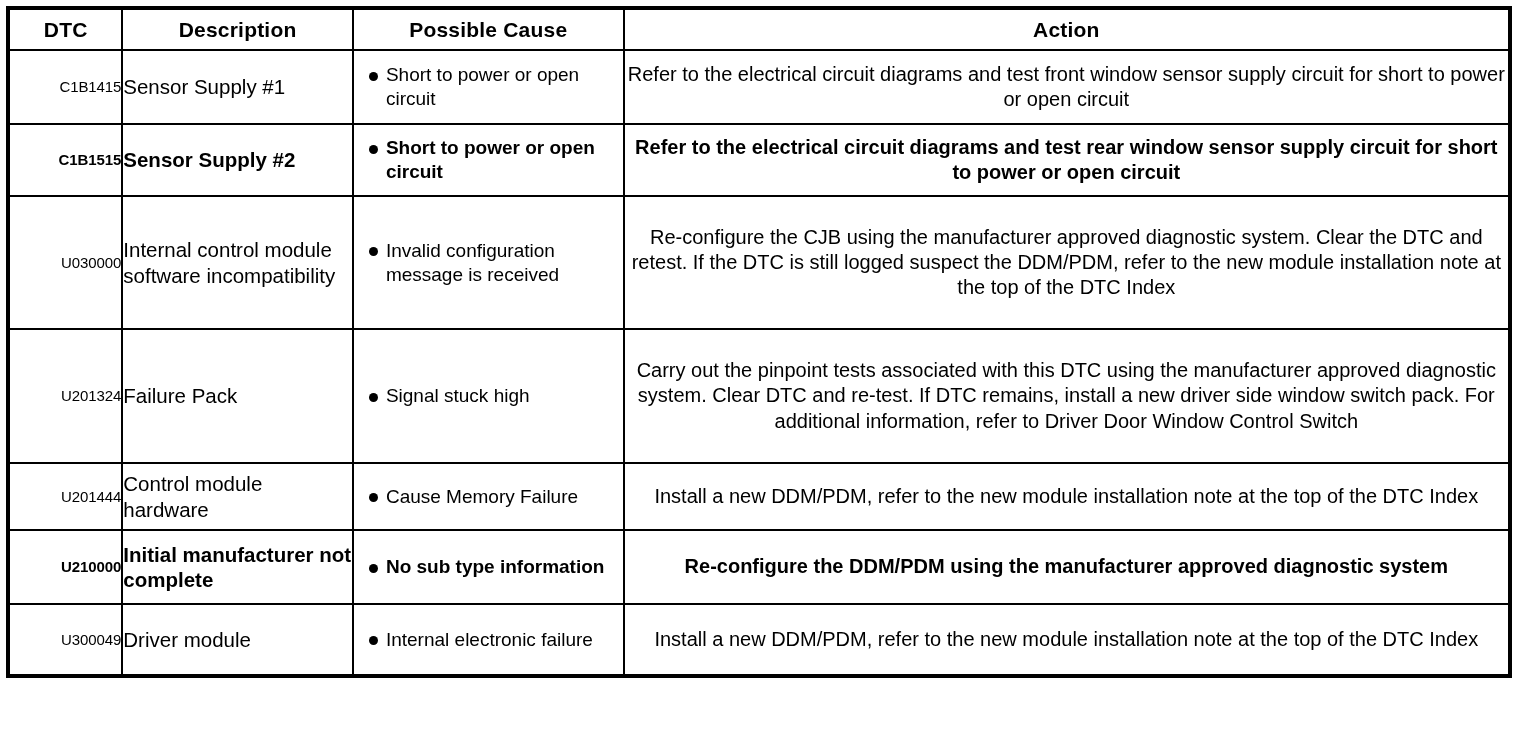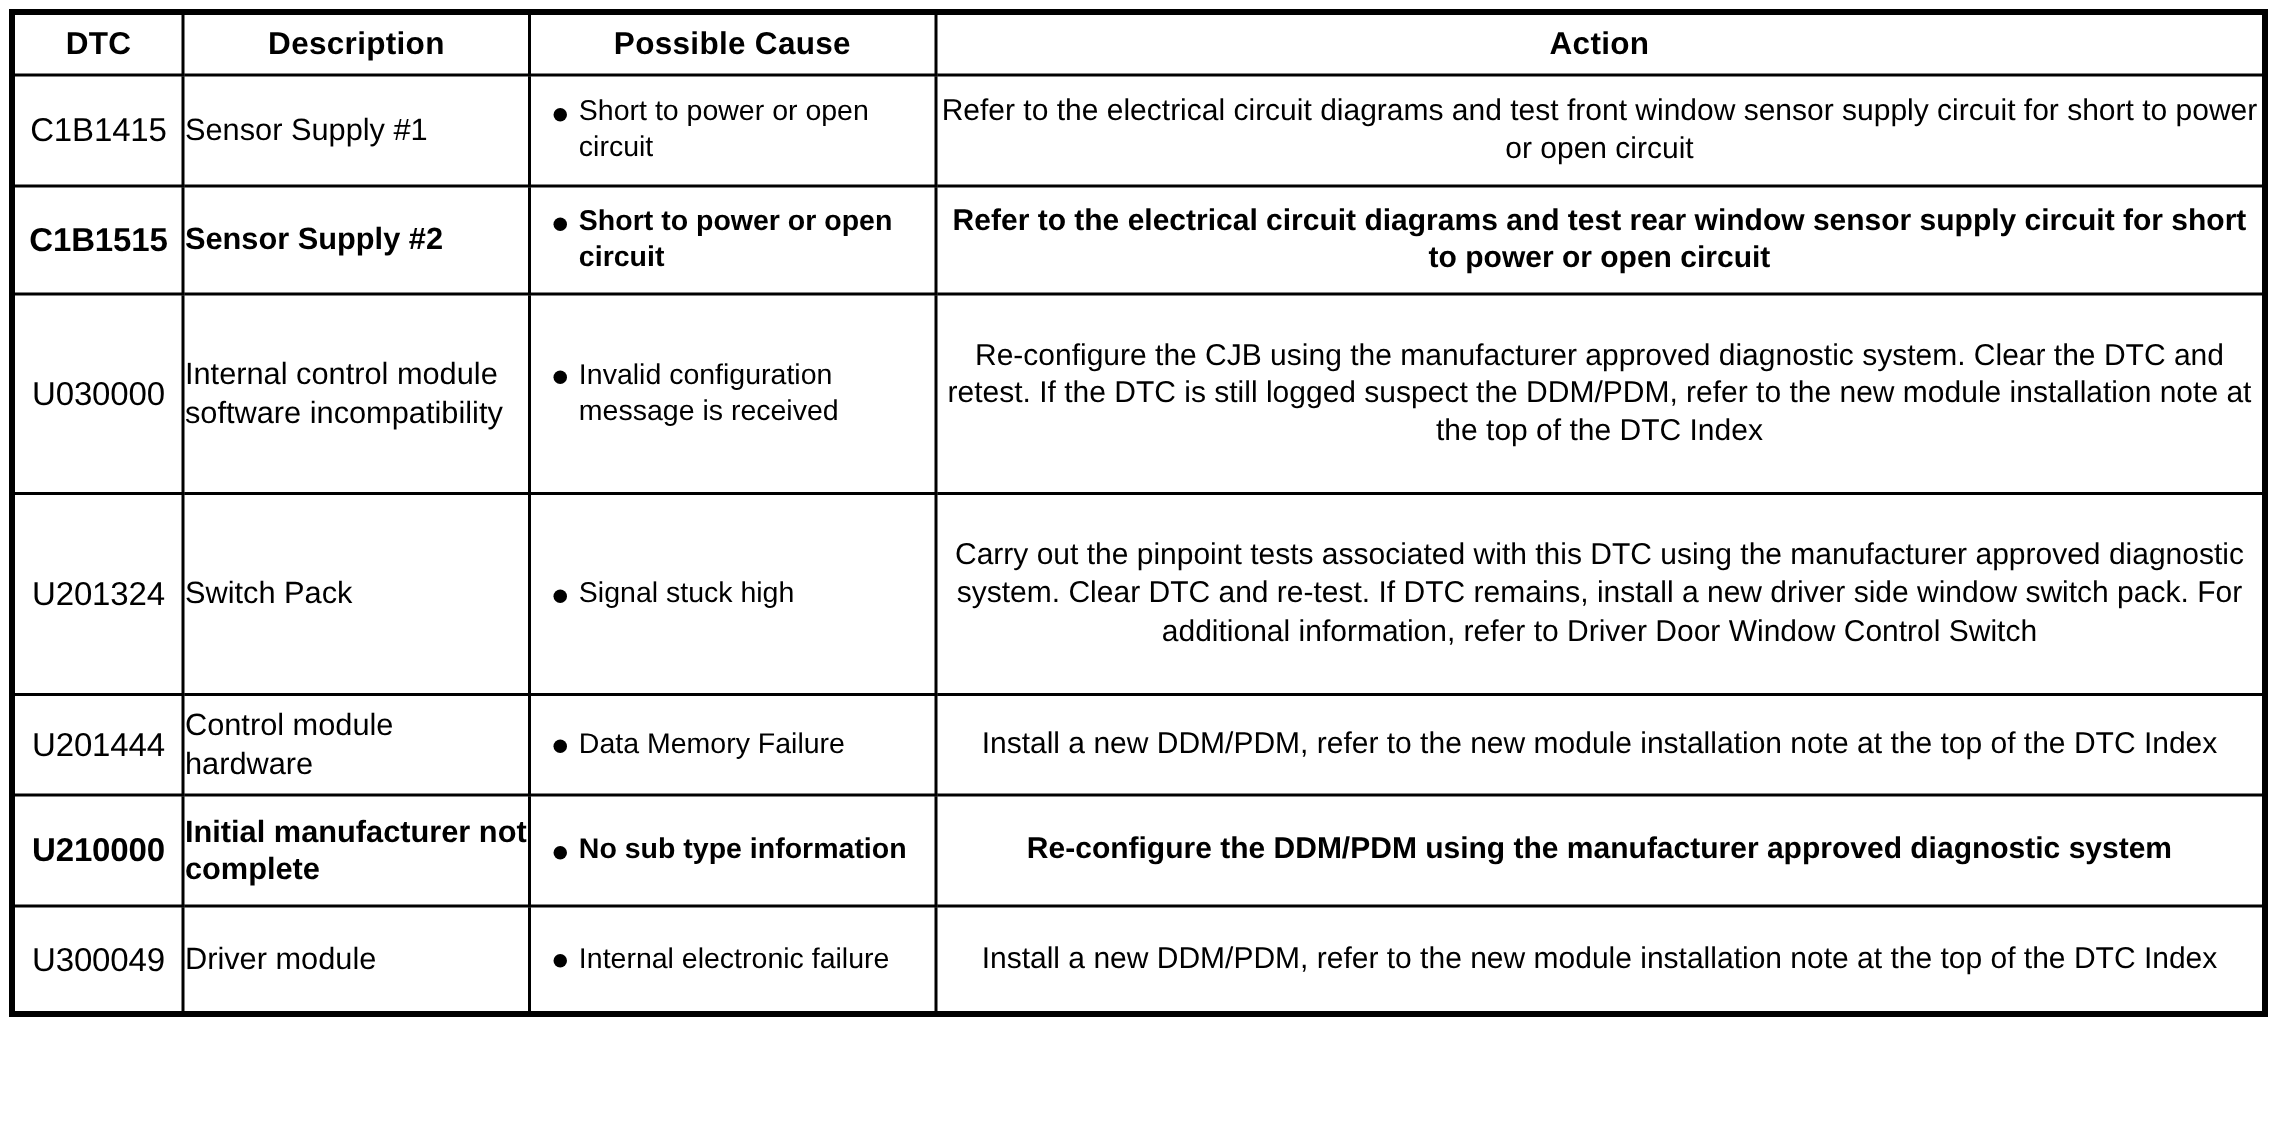--- a/index.html
+++ b/index.html
@@ -52,22 +52,22 @@
     font-weight: bold;
     font-size: 21px;
     text-align: center;
     letter-spacing: 0.2px;
     border-bottom-width: 3px;
     line-height: 1.1;
   }
 
   
   td.cell-dtc {
-    text-align: center;
-    font-size: 22px;
+    text-align: right;
+    font-size: 15px;
     line-height: 1.18;
     letter-spacing: -0.1px;
     padding: 2px 3px;
   }
 
   td.cell-desc {
     text-align: left;
     font-size: 20.5px;
     line-height: 1.24;
     padding: 3px 6px 3px 8px;
@@ -168,34 +168,34 @@
           <td class="cell-desc">Internal control module software incompatibility</td>
           <td class="cell-cause">
             <ul class="cause-list">
               <li><span class="bullet-dot"></span><span>Invalid configuration message is received</span></li>
             </ul>
           </td>
           <td class="cell-action">Re-configure the CJB using the manufacturer approved diagnostic system. Clear the DTC and retest. If the DTC is still logged suspect the DDM/PDM, refer to the new module installation note at the top of the DTC Index</td>
         </tr>
         <tr class="r-4">
           <td class="cell-dtc">U201324</td>
-          <td class="cell-desc">Switch Pack</td>
+          <td class="cell-desc">Failure Pack</td>
           <td class="cell-cause">
             <ul class="cause-list">
               <li><span class="bullet-dot"></span><span>Signal stuck high</span></li>
             </ul>
           </td>
           <td class="cell-action">Carry out the pinpoint tests associated with this DTC using the manufacturer approved diagnostic system. Clear DTC and re-test. If DTC remains, install a new driver side window switch pack. For additional information, refer to Driver Door Window Control Switch</td>
         </tr>
         <tr class="r-5">
           <td class="cell-dtc">U201444</td>
           <td class="cell-desc">Control module hardware</td>
           <td class="cell-cause">
             <ul class="cause-list">
-              <li><span class="bullet-dot"></span><span>Data Memory Failure</span></li>
+              <li><span class="bullet-dot"></span><span>Cause Memory Failure</span></li>
             </ul>
           </td>
           <td class="cell-action">Install a new DDM/PDM, refer to the new module installation note at the top of the DTC Index</td>
         </tr>
         <tr class="r-6">
           <td class="cell-dtc">U210000</td>
           <td class="cell-desc">Initial manufacturer not complete</td>
           <td class="cell-cause">
             <ul class="cause-list">
               <li><span class="bullet-dot"></span><span>No sub type information</span></li>

